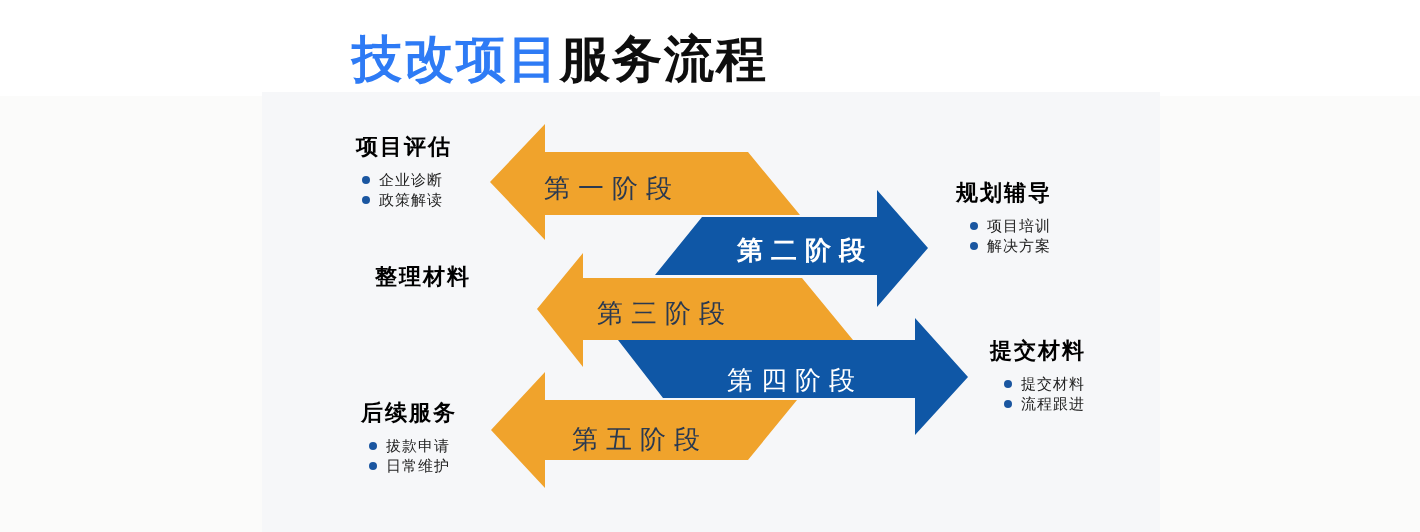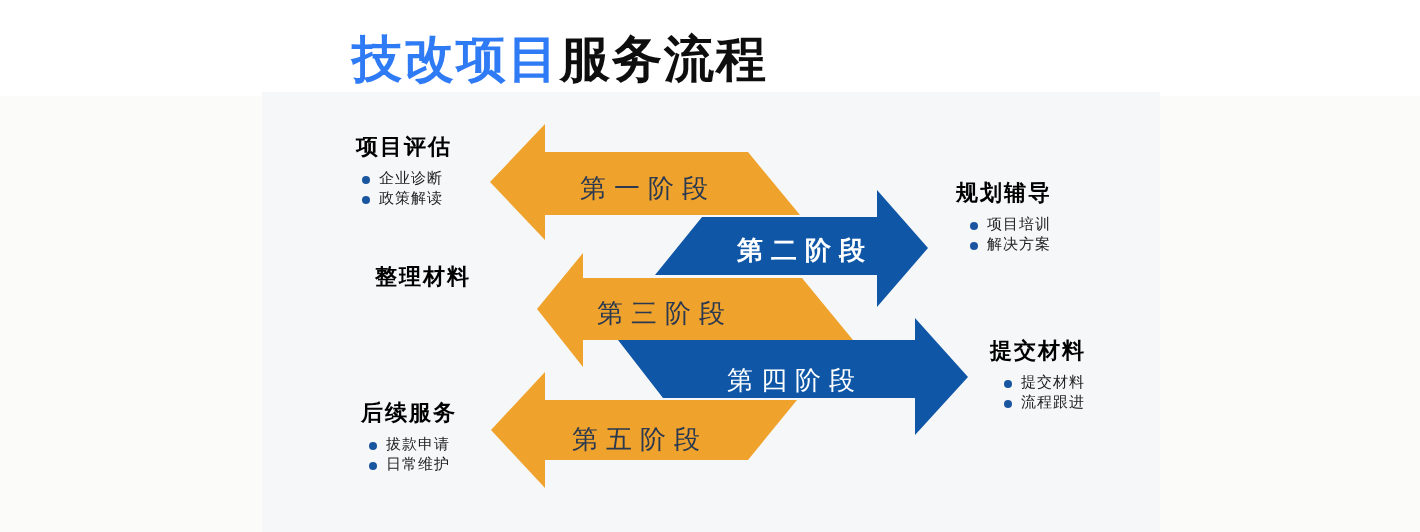--- a/index.html
+++ b/index.html
@@ -19,21 +19,21 @@
   .arrows{position:absolute;left:0;top:0;width:1420px;height:532px;z-index:2;}
   .stage-label{
     position:absolute;width:160px;text-align:center;z-index:4;
     font-size:26px;font-weight:500;letter-spacing:8px;color:#2A3950;white-space:nowrap;
   }
   .stage-label.on-blue{color:#FFFFFF;}
   .info-block{position:absolute;z-index:4;}
   .info-title{
     font-size:22px;font-weight:700;color:#000000;letter-spacing:2px;white-space:nowrap;
   }
-  .info-list{list-style:none;margin:8px 0 0 0;padding:0;font-family:Liberation Mono, monospace;}
+  .info-list{list-style:none;margin:8px 0 0 0;padding:0;}
   .info-list li{
     display:flex;align-items:center;line-height:20px;font-size:15px;color:#222222;
     letter-spacing:1px;white-space:nowrap;
   }
   .dot{
     width:8px;height:8px;border-radius:50%;background:#1A56A0;
     margin-right:9px;flex:0 0 auto;
   }
 </style>
 </head>
@@ -45,21 +45,21 @@
 <h1 class="title"><span class="hl">技改项目</span><span>服务流程</span></h1>
 
 <svg class="arrows" viewBox="0 0 1420 532">
   <polygon points="490,182 545,124 545,152 748,152 800,215 545,215 545,240" fill="#F0A32C"></polygon>
   <polygon points="702,217 877,217 877,190 928,248 877,307 877,275 655,275" fill="#0F57A6"></polygon>
   <polygon points="537,309 583,253 583,278 802,278 853,340 583,340 583,367" fill="#F0A32C"></polygon>
   <polygon points="618,340 915,340 915,318 968,377 915,435 915,398 663,398" fill="#0F57A6"></polygon>
   <polygon points="491,430 545,372 545,400 797,400 748,460 545,460 545,488" fill="#F0A32C"></polygon>
 </svg>
 
-<div class="stage-label" style="left:568px;top:171px;">第一阶段</div>
+<div class="stage-label" style="left:532px;top:171px;">第一阶段</div>
 <div class="stage-label on-blue" style="left:725px;top:233px;font-weight:bold;">第二阶段</div>
 <div class="stage-label" style="left:585px;top:296px;">第三阶段</div>
 <div class="stage-label on-blue" style="left:715px;top:363px;">第四阶段</div>
 <div class="stage-label" style="left:560px;top:422px;">第五阶段</div>
 
 <div class="info-block" style="left:348px;top:132px;">
   <div class="info-title" style="margin-left:8px;">项目评估</div>
   <ul class="info-list" style="margin-left:14px;">
     <li>
         <span class="dot"></span>

